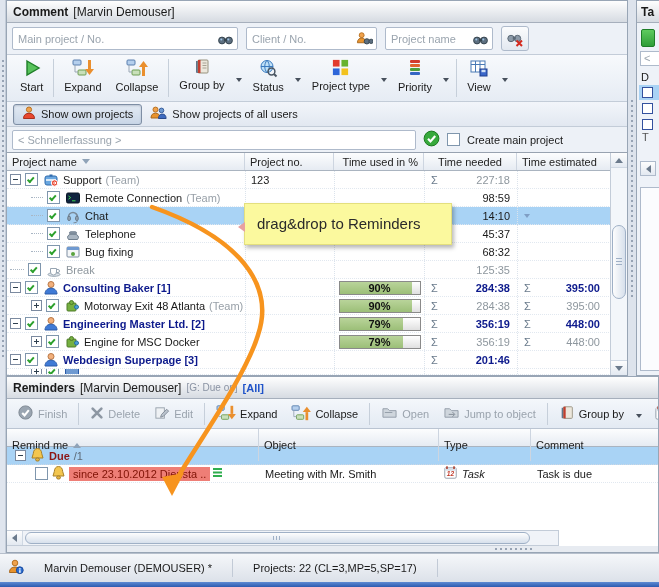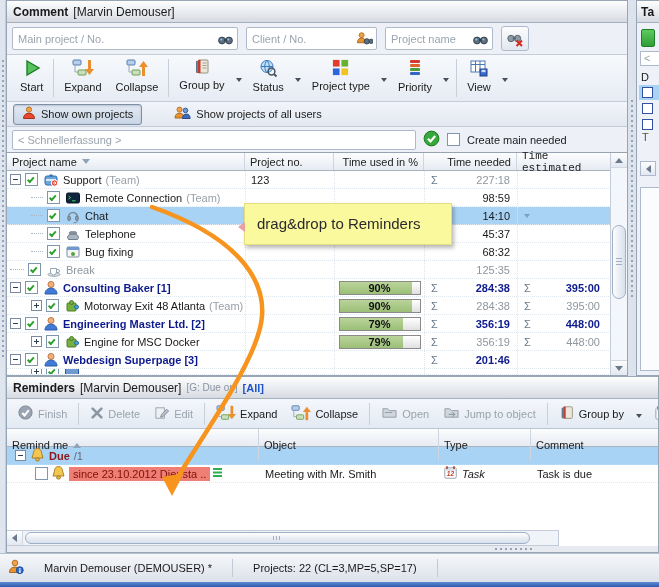--- a/index.html
+++ b/index.html
@@ -37,21 +37,21 @@
   .sfield input { border:none; outline:none; flex:1; font:inherit; color:#333; min-width:0; background:transparent; }
   .sfield input::placeholder { color:#9aa4ae; }
   .f1 { width:226px; } .f2 { width:131px; } .f3 { width:108px; }
   .clear-btn { width:28px; height:25px; border:1px solid #aebacb; border-radius:3px; background:linear-gradient(#fbfcfd,#e2e8f0); display:flex; align-items:center; justify-content:center; }
 
   .main-toolbar { height:47px; display:flex; align-items:center; padding:0 6px; background:linear-gradient(#f7f9fc,#e6ecf4); border-bottom:1px solid #c3ccd8; }
   .tbtn { display:flex; flex-direction:column; align-items:center; gap:1px; padding:2px 7px; height:44px; border-radius:3px; }
   .tlabel { font-size:11px; white-space:nowrap; }
   .ddwrap { padding:0 4px; align-self:center; }
 
-  .filter-row { height:25px; display:flex; align-items:center; gap:24px; padding:0 6px; background:linear-gradient(#f2f5fa,#e2e8f1); border-bottom:1px solid #c3ccd8; }
+  .filter-row { height:25px; display:flex; align-items:center; gap:0; padding:0 6px; background:linear-gradient(#f2f5fa,#e2e8f1); border-bottom:1px solid #c3ccd8; }
   .fbtn { display:flex; align-items:center; gap:5px; height:21px; padding:0 8px; white-space:nowrap; }
   .fbtn.pressed { border:1px solid #7e8ea4; border-radius:3px; background:linear-gradient(#e3eaf3,#c9d6e7); box-shadow:inset 0 1px 2px rgba(60,80,110,.25); }
 
   .quick-row { height:26px; display:flex; align-items:center; gap:7px; padding:0 5px; background:#edf1f7; border-bottom:1px solid #98a2b0; }
   .quick-field { width:404px; height:20px; }
 
   
   .ptable { position:relative; height:222px; background:#fff; }
   .thead { height:18px; display:flex; background:linear-gradient(#fcfdfe,#e6ebf2); border-bottom:1px solid #aab4c0; color:#222; }
   .th { display:flex; align-items:center; padding:0 5px; border-right:1px solid #cdd5e0; flex:none; }
@@ -298,39 +298,39 @@
 
     <div class="quick-row">
       <div class="sfield quick-field">
         <input placeholder="&lt; Schnellerfassung &gt;" style="">
       </div>
       <span><svg width="17" height="17" viewBox="0 0 17 17">
             <circle cx="8.5" cy="8.5" r="7.4" fill="#37a93c" stroke="#1d7a22"></circle>
             <path d="M5 8.8 l2.5 2.6 4.7-5.4" stroke="#fff" stroke-width="2.2" fill="none"></path>
           </svg></span>
       <span class="cb un"></span>
-      <span>Create main needed</span>
+      <span>Create main project</span>
     </div>
 
     <div class="ptable">
       <div class="thead">
         <div class="th" style="width:238px">
           <span>Project name</span>
             <span class="sort-down"></span>
         </div>
         <div class="th" style="width:89px">
             <span>Project no.</span>
           </div>
         <div class="th" style="width:90px; justify-content:flex-end;">
             <span>Time used in %</span>
           </div>
-        <div class="th" style="width:93px; justify-content:flex-end;">
+        <div class="th" style="width:93px; justify-content:center;">
             <span>Time needed</span>
           </div>
-        <div class="th" style="width:88px; border-right:none;font-family:Liberation Mono, monospace;">
+        <div class="th" style="width:88px; border-right:none;">
             <span>Time estimated</span>
           </div>
       </div>
 
       <div class="tb-rows">
 
         <div class="prow">
           <div class="c c-name">
             <span class="exp"></span>
             <span class="cb">

